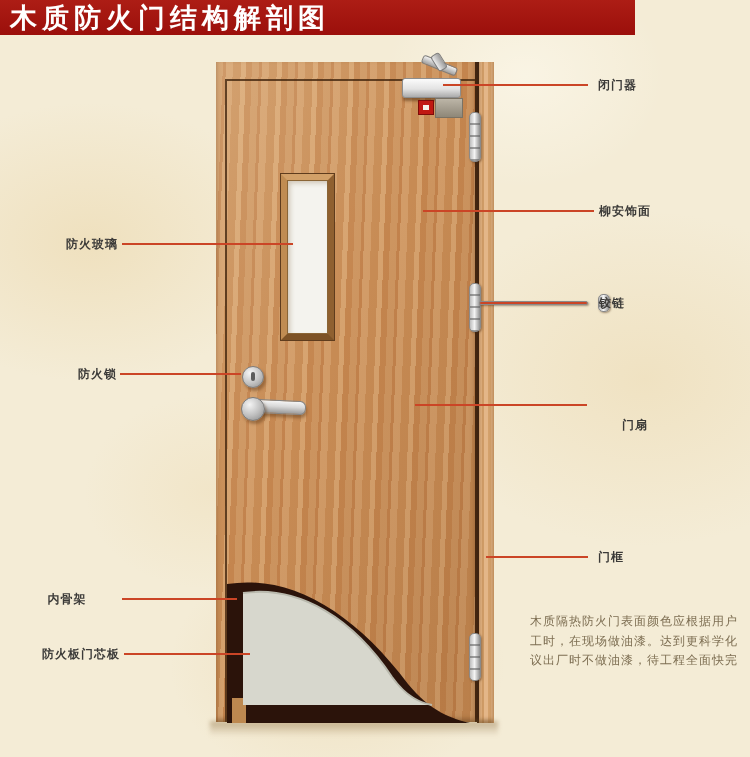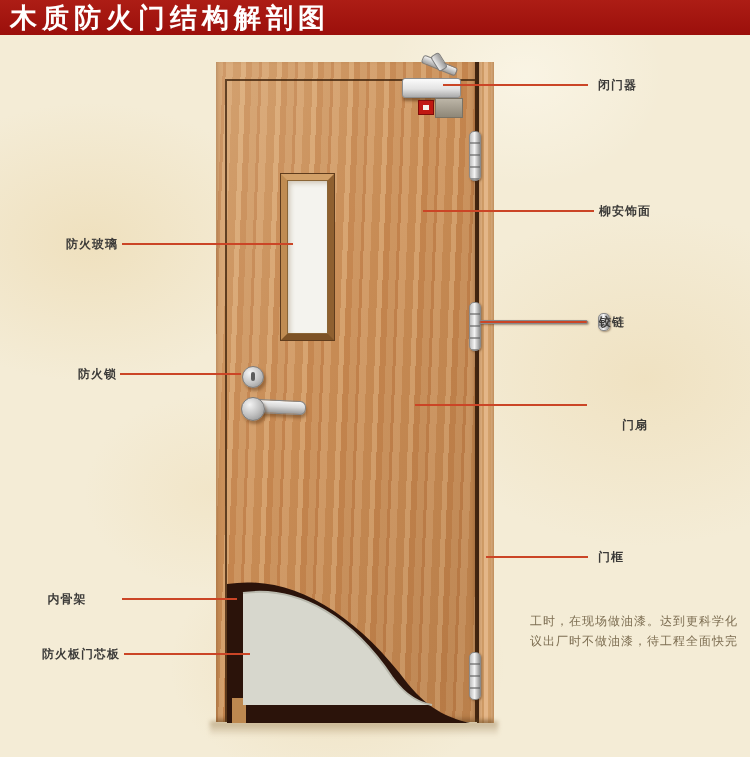--- a/index.html
+++ b/index.html
@@ -9,21 +9,21 @@
     background:
       radial-gradient(280px 200px at 12% 32%, rgba(226,194,128,.28), rgba(226,194,128,0) 70%),
       radial-gradient(320px 240px at 86% 50%, rgba(224,190,122,.22), rgba(224,190,122,0) 70%),
       radial-gradient(240px 170px at 45% 88%, rgba(218,182,115,.22), rgba(218,182,115,0) 70%),
       radial-gradient(200px 160px at 70% 10%, rgba(255,252,242,.5), rgba(255,252,242,0) 70%),
       radial-gradient(180px 140px at 28% 65%, rgba(230,200,140,.18), rgba(230,200,140,0) 70%),
       #f4ecd6;
   }
   
   .banner{
-    position:absolute;left:0;top:7;width:750px;height:35px;
+    position:absolute;left:0;top:7;width:635px;height:35px;
     background:linear-gradient(#b3201674, #a31410) #a31410;
     background:linear-gradient(#ad1d15,#9b0f0b);
     display:flex;align-items:center;
   }
   .banner .title{
     color:#ffffff;font-size:27px;font-weight:bold;letter-spacing:5px;
     padding-left:10px;white-space:nowrap;
   }
   
   .door-leaf{
@@ -97,21 +97,20 @@
     border:1px solid #7a7264;
   }
   
   .hinge{
     position:absolute;left:469px;width:10px;border-radius:5px;
     background:
       repeating-linear-gradient(#0000 0 10px, rgba(90,90,90,.55) 10px 12px),
       linear-gradient(90deg,#bdbdbd,#f4f4f4 45%,#8f8f8f);
     border:1px solid #8a8a8a;
     box-shadow:1px 1px 2px rgba(70,40,15,.45);
-    margin-top:19px;
   }
   .hinge.h1{top:112px;height:48px;}
   .hinge.h2{top:283px;height:47px;}
   .hinge.h3{top:633px;height:46px;}
   
   .lock-knob{
     position:absolute;left:242px;top:366px;width:20px;height:20px;border-radius:50%;
     background:radial-gradient(circle at 35% 30%, #f6f6f6, #c2c2c2 55%, #8d8d8d);
     border:1px solid #7e7e7e;
     box-shadow:2px 3px 3px rgba(80,45,15,.4);
@@ -226,17 +225,18 @@
   <div class="lbl lbl-left lock">防火锁</div>
   <div class="lbl lbl-left skeleton">内骨架</div>
   <div class="lbl lbl-left core">防火板门芯板</div>
   <div class="lbl closer">闭门器</div>
   <div class="lbl veneer">柳安饰面</div>
   <div class="lbl hinge">铰链</div>
   <div class="lbl leaf">门扇</div>
   <div class="lbl frame">门框</div>
 
   <div class="description">
+    <div class="line">木质隔热防火门表面颜色应根据用户</div>
     <div class="line">工时，在现场做油漆。达到更科学化</div>
     <div class="line">议出厂时不做油漆，待工程全面快完</div>
   </div>
 
 </div>
 
 </body></html>

